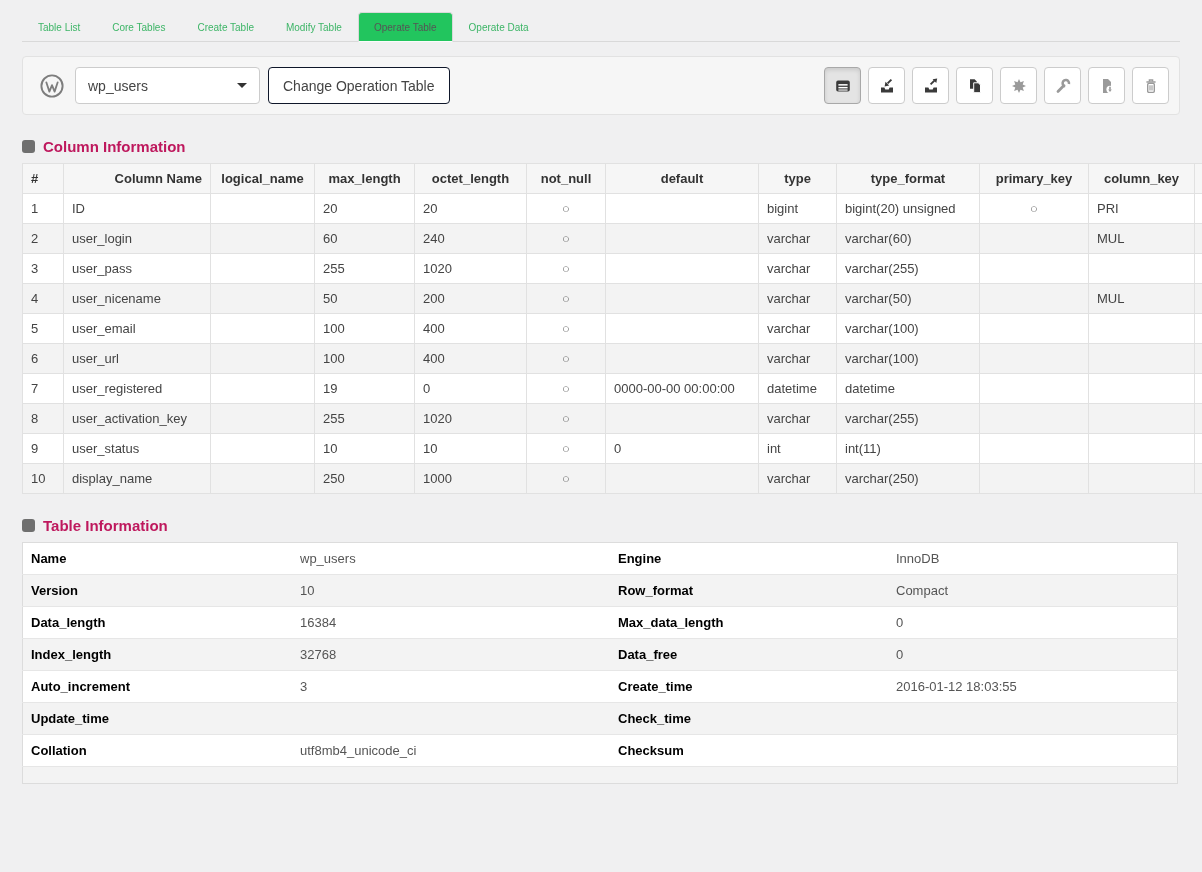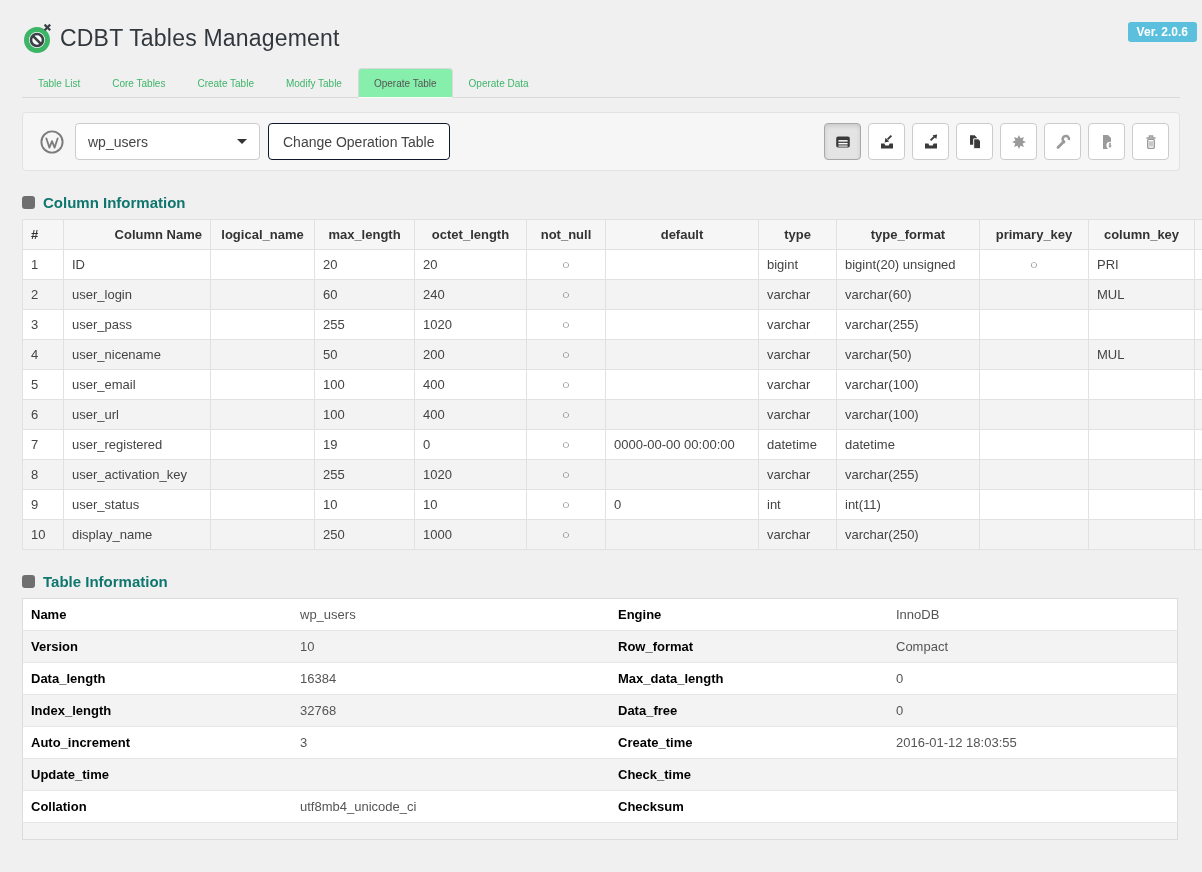--- a/index.html
+++ b/index.html
@@ -23,21 +23,21 @@
   }
 
   
   .tabs{ display:flex; margin-top:12px; border-bottom:1px solid #d9d9d9; }
   .tab{
     font-size:10px; color:#3db567; padding:9px 15px 8px;
     margin-bottom:-1px; cursor:pointer; text-decoration:none;
     border:1px solid transparent; border-radius:4px 4px 0 0;
   }
   .tab.active{
-    color:#555; background:#86efac;
+    color:#555; background:#22c55e;
     border-color:#d9d9d9; border-bottom-color:#fbfbfb;
   }
 
   
   .toolbar{
     margin-top:14px; background:#f6f6f6; border:1px solid #e2e2e2; border-radius:4px;
     padding:10px; display:flex; align-items:center;
   }
   .wp-logo{ width:26px; height:26px; margin:0 10px 0 6px; flex:0 0 auto; }
   .select{
@@ -64,21 +64,21 @@
   .icon-btn.active{
     background:#e4e4e4; border-color:#a8a8a8;
     box-shadow:inset 0 2px 4px rgba(0,0,0,.12);
   }
   .icon-btn.dim{ color:#9a9a9a; }
   .icon-btn svg{ display:block; }
 
   
   .section-heading{
     display:flex; align-items:center; gap:8px;
-    margin:23px 0 8px; font-size:15px; font-weight:bold; color:#0f766e;
+    margin:23px 0 8px; font-size:15px; font-weight:bold; color:#be185d;
   }
   .sq{ width:13px; height:13px; background:#6f6f6f; border-radius:3px; flex:0 0 auto; }
 
   
   table{ border-collapse:collapse; width:1156px; background:#fff; font-size:13px; }
   .col-table{ table-layout:fixed; border:1px solid #d6d6d6; }
   .col-table th, .col-table td{
     border:1px solid #e1e1e1; padding:7px 8px; text-align:center;
     overflow:hidden; white-space:nowrap; text-overflow:ellipsis;
   }
@@ -99,33 +99,20 @@
   .info-table tr:nth-child(even){ background:#f3f3f3; }
   .info-table th.k1{ width:253px; }
   .info-table td.v1{ width:302px; }
   .info-table th.k2{ width:262px; }
 </style>
 </head>
 <body>
 
 <div class="page">
 
-  <div class="page-header">
-    <span class="logo">
-      <svg width="32" height="32" viewBox="0 0 32 32">
-        <circle cx="15" cy="18" r="10.5" fill="#fdfdfd" stroke="#3db567" stroke-width="5"></circle>
-        <circle cx="15" cy="18" r="6" fill="none" stroke="#3a4045" stroke-width="2.6"></circle>
-        <line x1="10.6" y1="13.6" x2="19.4" y2="22.4" stroke="#3a4045" stroke-width="2.6"></line>
-        <line x1="22.6" y1="2.6" x2="28.2" y2="8.2" stroke="#3a4045" stroke-width="2.2"></line>
-        <line x1="28.2" y1="2.6" x2="22.6" y2="8.2" stroke="#3a4045" stroke-width="2.2"></line>
-      </svg>
-    </span>
-    <h1 class="title">CDBT Tables Management</h1>
-    <span class="version-badge">Ver. 2.0.6</span>
-  </div>
 
   <nav class="tabs">
       <a class="tab">Table List</a>
       <a class="tab">Core Tables</a>
       <a class="tab">Create Table</a>
       <a class="tab">Modify Table</a>
       <a class="tab active">Operate Table</a>
       <a class="tab">Operate Data</a>
     </nav>
 

